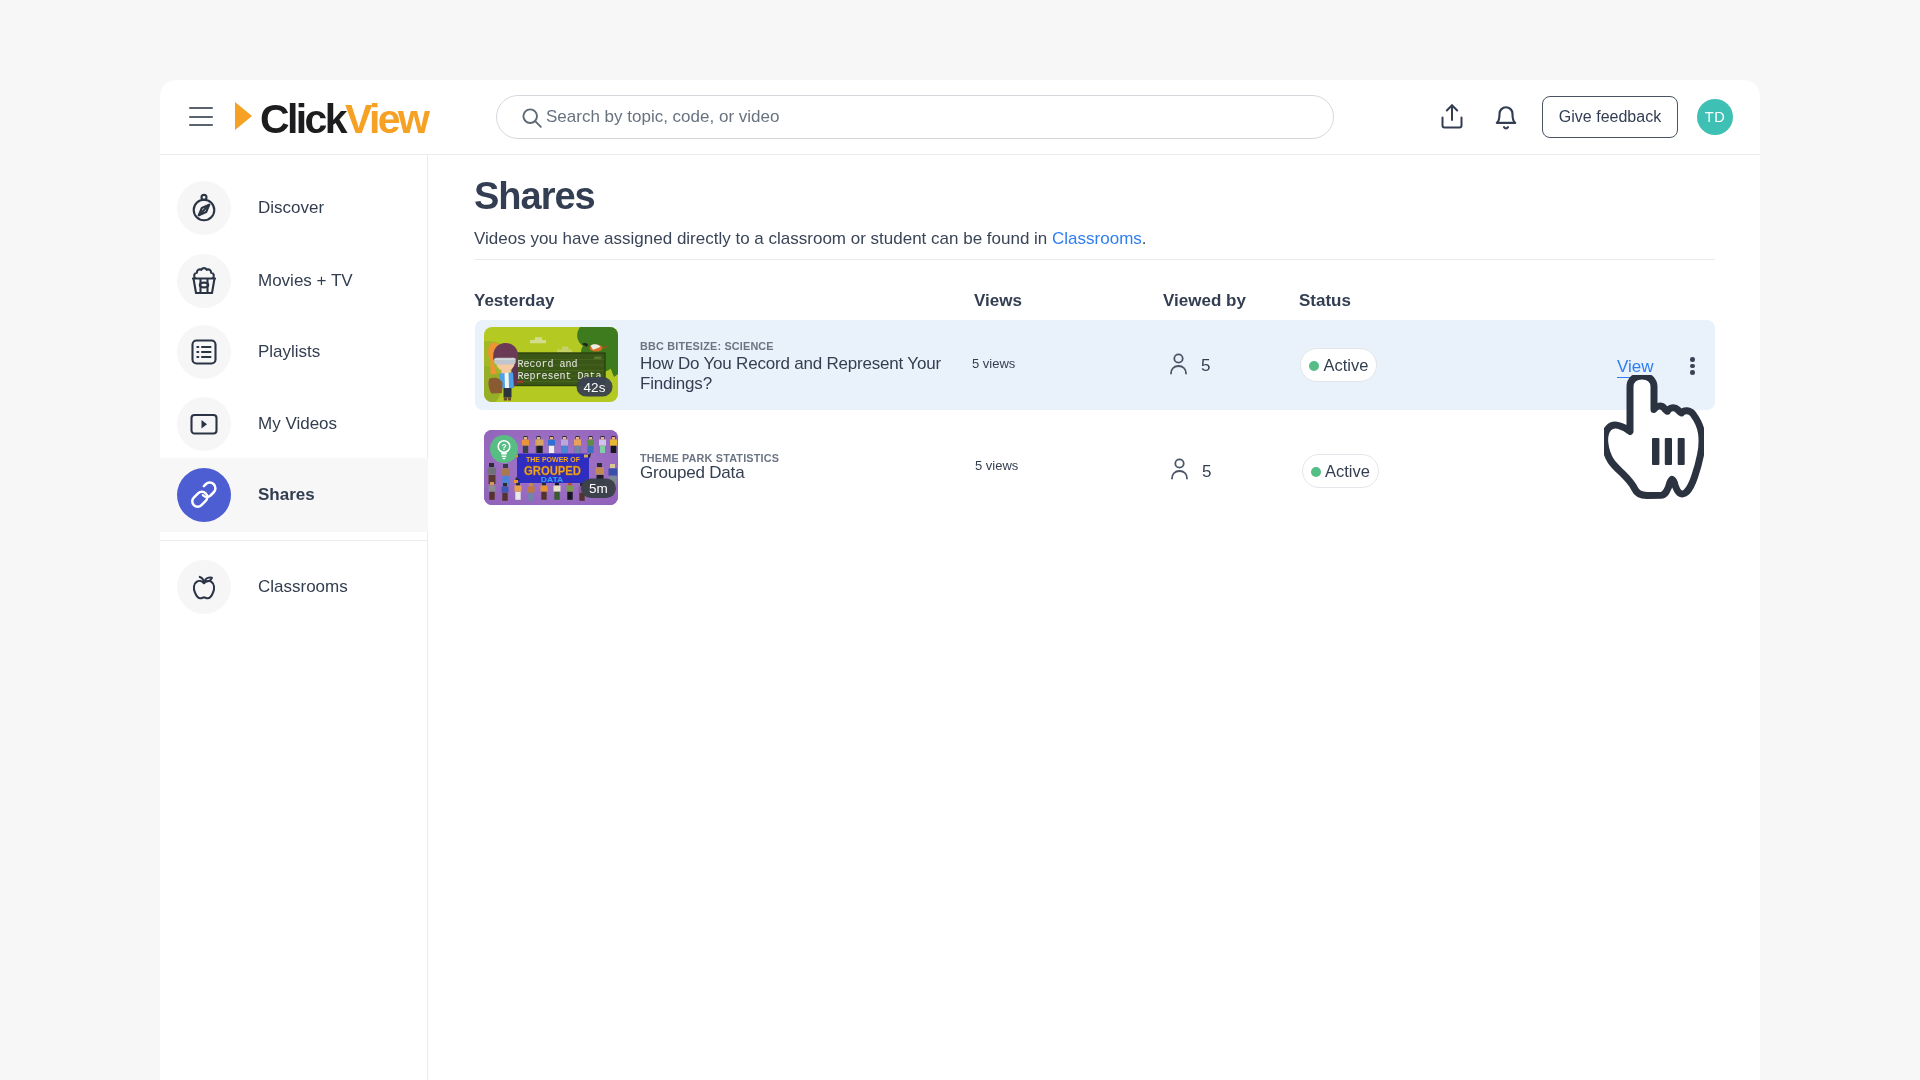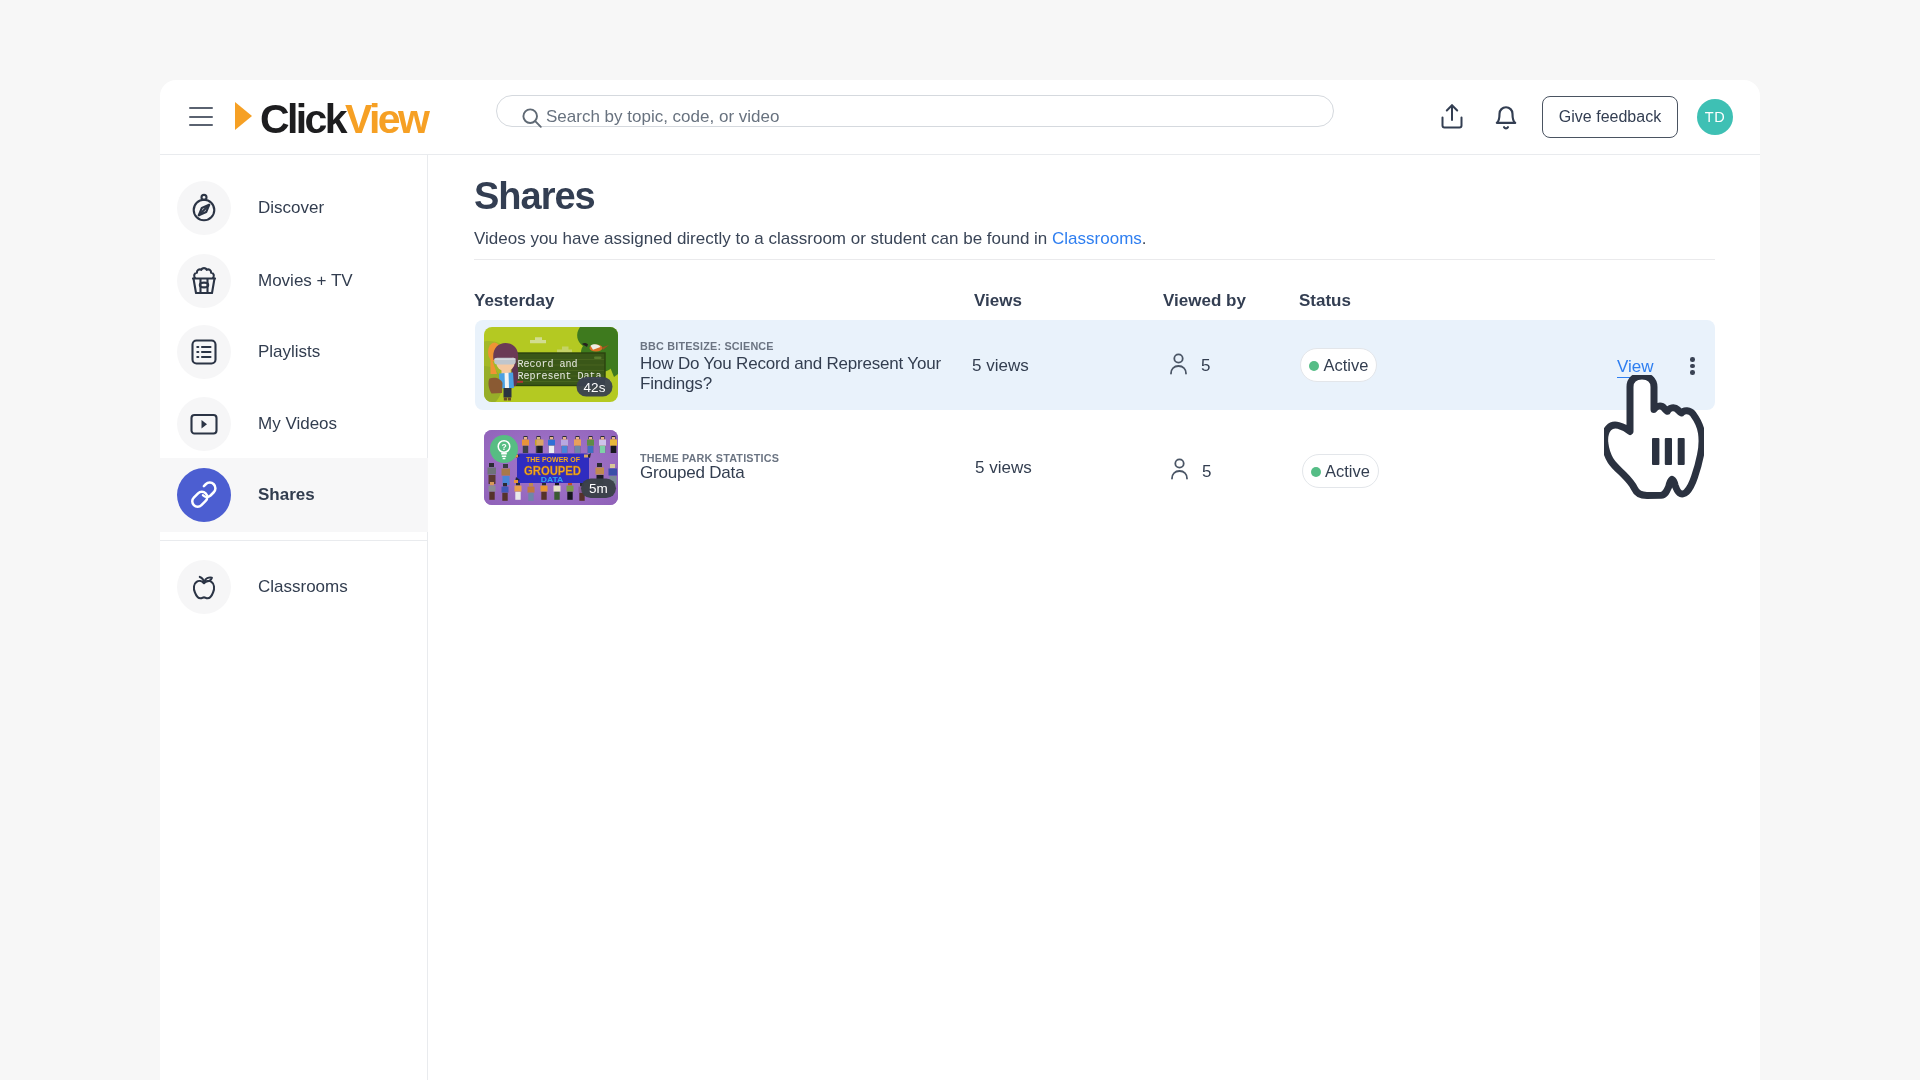--- a/index.html
+++ b/index.html
@@ -9,21 +9,21 @@
 
   
   .topbar { position:absolute; left:0; top:0; width:1600px; height:75px; border-bottom:1px solid #e9ebee; }
   .ham { position:absolute; left:29px; top:26px; width:24px; height:20px; }
   .ham div { position:absolute; left:0; width:24px; height:2.4px; background:#5a6270; border-radius:1px; }
   .logo { position:absolute; left:75px; top:17px; height:42px; white-space:nowrap; }
   .logo-tri { position:absolute; left:0; top:5px; width:0; height:0; border-left:17px solid #f6a024; border-top:14px solid transparent; border-bottom:14px solid transparent; }
   .logo-text { position:absolute; left:25px; top:-2px; font-size:41px; letter-spacing:-2.6px; line-height:48px; }
   .logo-click { color:#1d1d1f; font-weight:700; }
   .logo-view { color:#f6a024; font-weight:700; }
-  .search { position:absolute; left:336px; top:15px; width:838px; height:32px; border:1px solid #d5d9de; border-radius:22px; background:#fff; }
+  .search { position:absolute; left:336px; top:15px; width:838px; height:44px; border:1px solid #d5d9de; border-radius:22px; background:#fff; }
   .search svg { position:absolute; left:24px; top:11px; }
   .search span { position:absolute; left:49px; top:11px; font-size:17px; color:#68727f; }
   .fbbtn { position:absolute; left:1382px; top:16px; width:136px; height:42px; border:1px solid #4a5361; border-radius:8px; font-size:16px; color:#333e52; text-align:center; line-height:40px; background:#fff; }
   .avatar { position:absolute; left:1537px; top:19px; width:36px; height:36px; border-radius:50%; background:#3ec0b4; color:#fff; font-size:14.5px; letter-spacing:.5px; text-align:center; line-height:36px; }
 
   
   .sidebar { position:absolute; left:0; top:75px; width:268px; height:925px; border-right:1px solid #e9ebee; background:#fff; }
   .nav-item { position:absolute; left:0; width:268px; height:74px; }
   .nav-circle { position:absolute; left:17px; top:10px; width:54px; height:54px; border-radius:50%; background:#f6f6f7; }
   .nav-circle svg { position:absolute; left:12px; top:12px; }
@@ -34,21 +34,21 @@
   
   .h1 { position:absolute; left:314px; top:97px; font-size:38px; font-weight:700; letter-spacing:-1px; color:#333e52; line-height:38px; }
   .sub { position:absolute; left:314px; top:149px; font-size:17px; color:#3a4557; }
   .sub a { color:#2e7ef0; text-decoration:none; }
   .hr1 { position:absolute; left:314px; top:179px; width:1241px; height:1px; background:#eaeaec; }
   .thead { position:absolute; top:211px; font-size:17px; font-weight:700; color:#333e52; }
   .row1bg { position:absolute; left:315px; top:240px; width:1240px; height:90px; background:#e9f2fb; border-radius:8px; }
   .thumb { position:absolute; width:134px; height:75px; border-radius:8px; overflow:hidden; }
   .cat { position:absolute; font-size:10.8px; font-weight:600; letter-spacing:.2px; color:#6b7482; }
   .vtitle { position:absolute; font-size:17px; color:#333e50; line-height:19.5px; letter-spacing:-0.2px; }
-  .views { position:absolute; font-size:17px; color:#333e50; }
+  .views { position:absolute; font-size:13px; color:#333e50; }
   .num5 { position:absolute; font-size:17px; color:#333e50; }
   .pill { position:absolute; width:77px; height:34.5px; border:1px solid #e3e6ea; border-radius:17.5px; background:#fff; }
   .pill .dot { position:absolute; left:8px; top:12.2px; width:10px; height:10px; border-radius:50%; background:#55bd86; }
   .pill .ptext { position:absolute; left:22.5px; top:7.5px; font-size:16.5px; color:#333e50; }
   .viewlink { position:absolute; left:1457px; top:277px; font-size:17px; color:#2e7ef0; border-bottom:1.5px solid #2e7ef0; }
   .kebab { position:absolute; left:1530px; }
   .kebab div { position:absolute; width:4.6px; height:4.6px; border-radius:50%; background:#3a4354; left:0; }
 </style>
 </head>
 <body>

